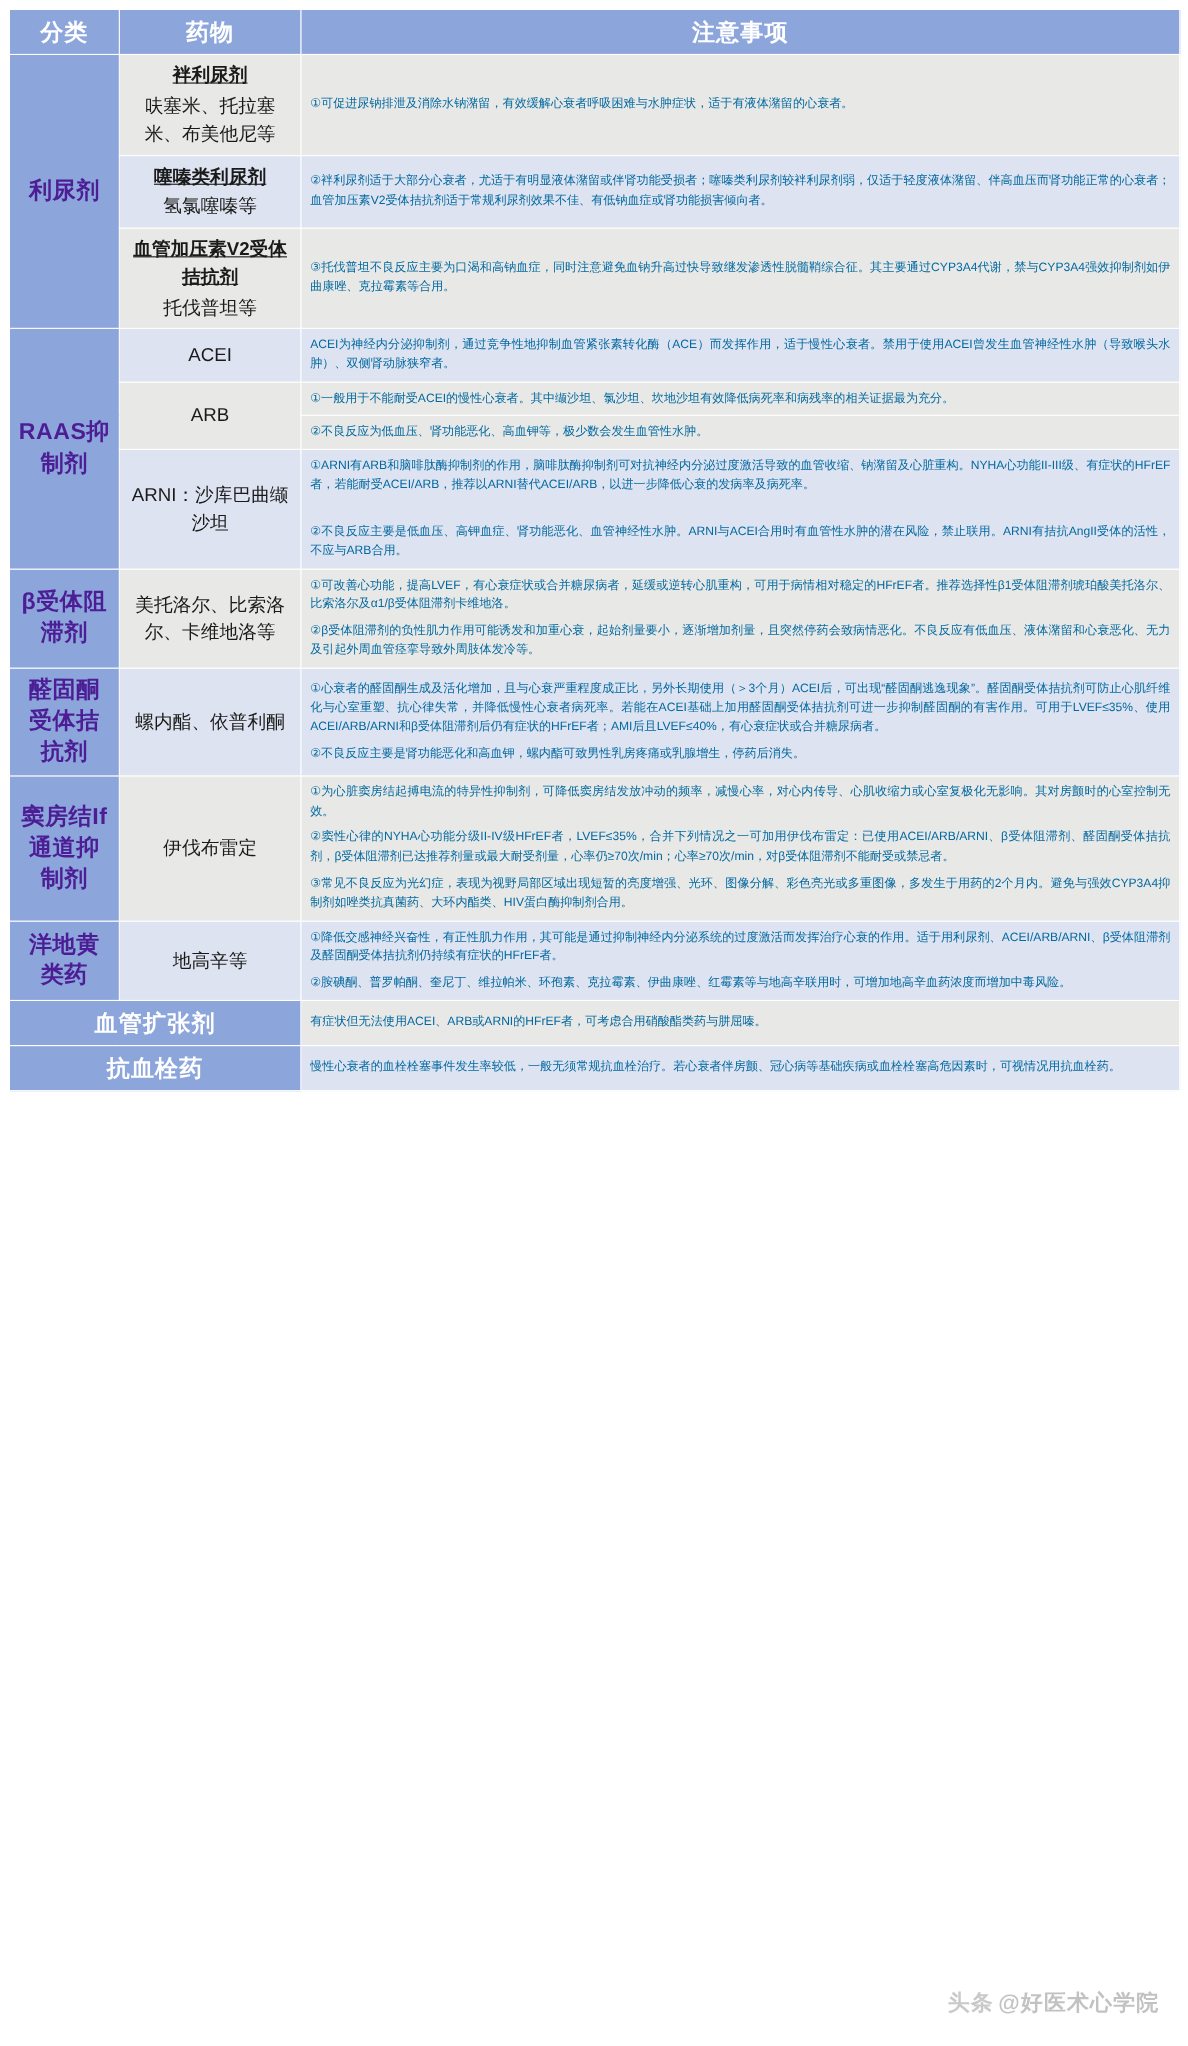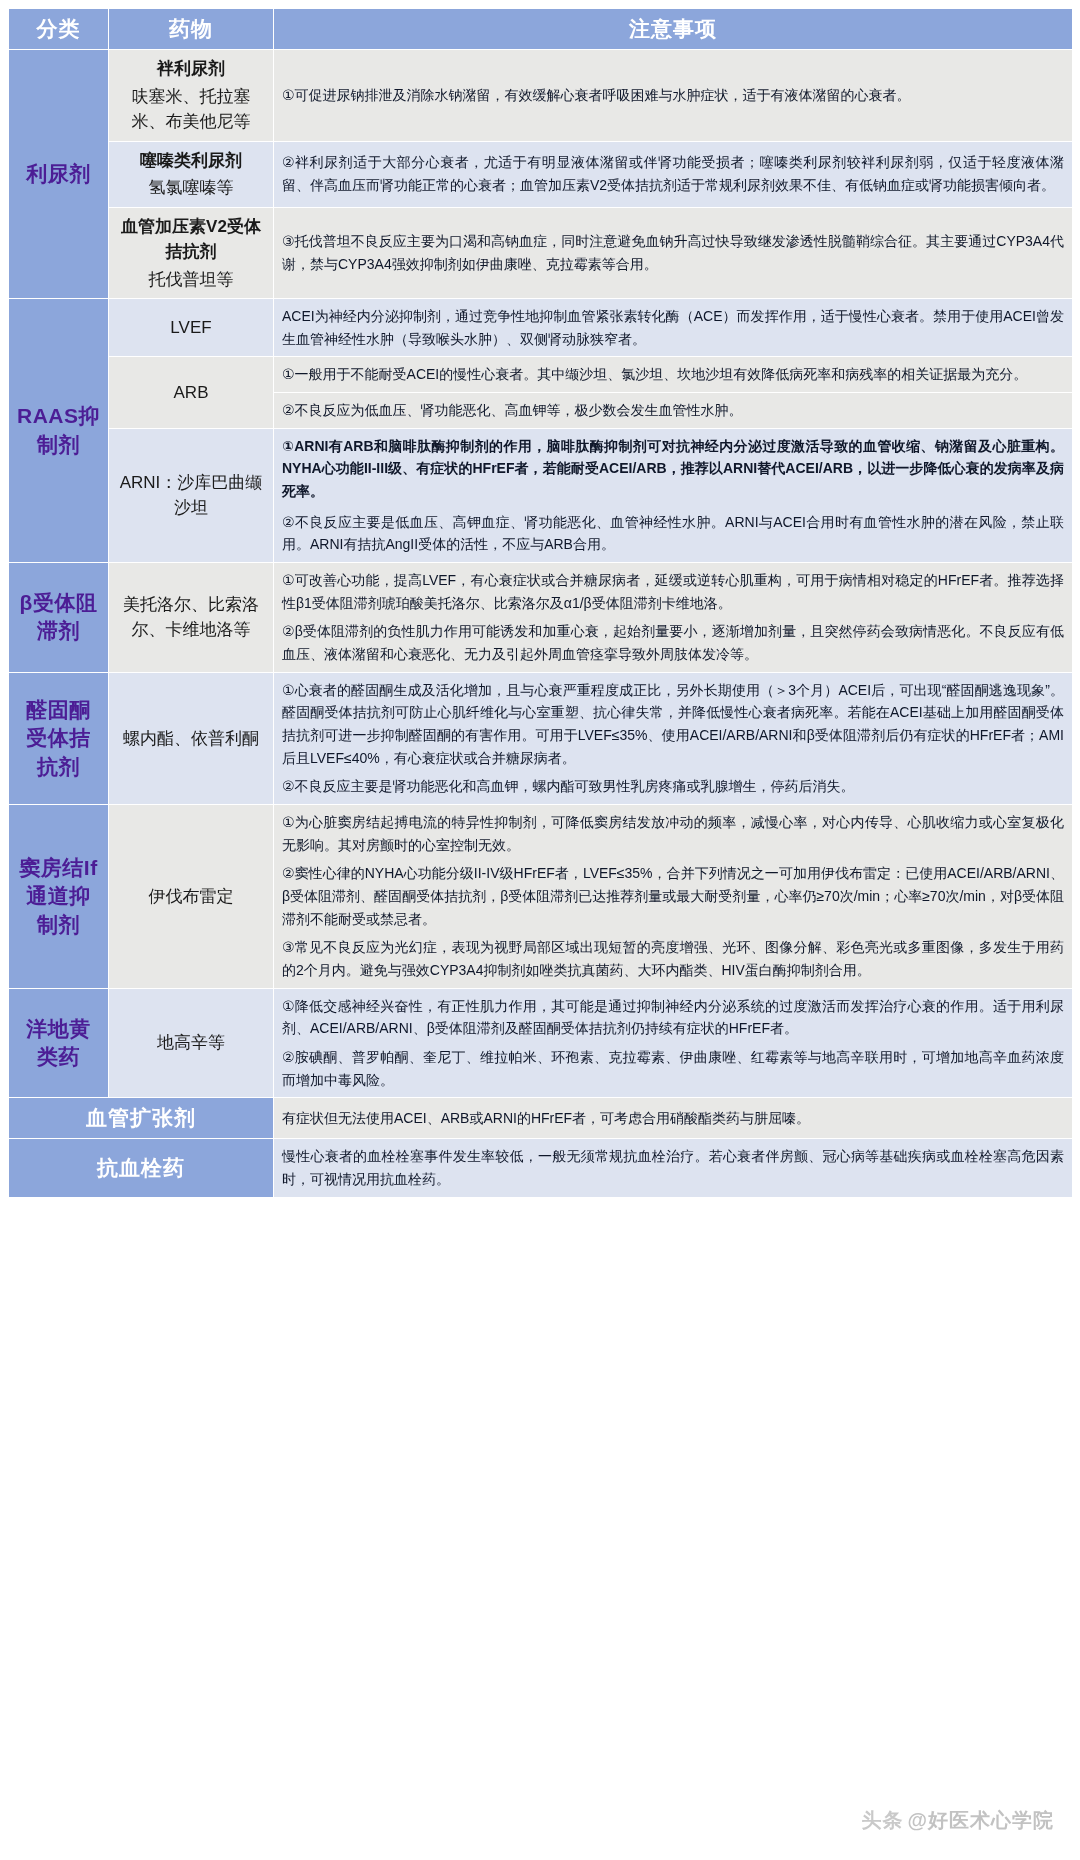--- a/index.html
+++ b/index.html
@@ -66,27 +66,28 @@
   .drug {
     text-align: center;
     font-size: 17px;
     line-height: 1.5;
     color: #1a1a1a;
   }
   .drug .bold {
     font-weight: bold;
     display: block;
     margin-bottom: 2px;
+    text-decoration: underline;
   }
 
   
   .notes {
-    font-size: 14px;
+    font-size: 11px;
     line-height: 1.62;
-    color: #0f172a;
+    color: #0369a1;
     text-align: justify;
     text-justify: inter-ideograph;
     vertical-align: middle;
   }
 
   
   .bg-gray  { background: #E8E8E6; }
   .bg-blue  { background: #DDE3F0; }
 
   
@@ -153,34 +154,34 @@
       <tr>
         <td class="drug bg-gray">
           <span class="bold">血管加压素V2受体拮抗剂</span>
           <span>托伐普坦等</span>
         </td>
         <td class="notes bg-gray">③托伐普坦不良反应主要为口渴和高钠血症，同时注意避免血钠升高过快导致继发渗透性脱髓鞘综合征。其主要通过CYP3A4代谢，禁与CYP3A4强效抑制剂如伊曲康唑、克拉霉素等合用。</td>
       </tr>
 
       <tr>
         <td class="cat" rowspan="4">RAAS抑制剂</td>
-        <td class="drug bg-blue">LVEF</td>
+        <td class="drug bg-blue">ACEI</td>
         <td class="notes bg-blue">ACEI为神经内分泌抑制剂，通过竞争性地抑制血管紧张素转化酶（ACE）而发挥作用，适于慢性心衰者。禁用于使用ACEI曾发生血管神经性水肿（导致喉头水肿）、双侧肾动脉狭窄者。</td>
       </tr>
       <tr>
         <td class="drug bg-gray" rowspan="2">ARB</td>
         <td class="notes bg-gray">①一般用于不能耐受ACEI的慢性心衰者。其中缬沙坦、氯沙坦、坎地沙坦有效降低病死率和病残率的相关证据最为充分。</td>
       </tr>
       <tr>
         <td class="notes bg-gray">②不良反应为低血压、肾功能恶化、高血钾等，极少数会发生血管性水肿。</td>
       </tr>
       <tr>
         <td class="drug bg-blue">ARNI：沙库巴曲缬沙坦</td>
         <td class="notes bg-blue">
-          <div style="margin-bottom:8px;font-weight:bold;">①ARNI有ARB和脑啡肽酶抑制剂的作用，脑啡肽酶抑制剂可对抗神经内分泌过度激活导致的血管收缩、钠潴留及心脏重构。NYHA心功能II-III级、有症状的HFrEF者，若能耐受ACEI/ARB，推荐以ARNI替代ACEI/ARB，以进一步降低心衰的发病率及病死率。</div>
+          <div style="margin-bottom:24px;">①ARNI有ARB和脑啡肽酶抑制剂的作用，脑啡肽酶抑制剂可对抗神经内分泌过度激活导致的血管收缩、钠潴留及心脏重构。NYHA心功能II-III级、有症状的HFrEF者，若能耐受ACEI/ARB，推荐以ARNI替代ACEI/ARB，以进一步降低心衰的发病率及病死率。</div>
           <div>②不良反应主要是低血压、高钾血症、肾功能恶化、血管神经性水肿。ARNI与ACEI合用时有血管性水肿的潜在风险，禁止联用。ARNI有拮抗AngII受体的活性，不应与ARB合用。</div>
         </td>
       </tr>
 
       <tr>
         <td class="cat">β受体阻滞剂</td>
         <td class="drug bg-gray">美托洛尔、比索洛尔、卡维地洛等</td>
         <td class="notes bg-gray">
           <div style="margin-bottom:6px;">①可改善心功能，提高LVEF，有心衰症状或合并糖尿病者，延缓或逆转心肌重构，可用于病情相对稳定的HFrEF者。推荐选择性β1受体阻滞剂琥珀酸美托洛尔、比索洛尔及α1/β受体阻滞剂卡维地洛。</div>
           <div>②β受体阻滞剂的负性肌力作用可能诱发和加重心衰，起始剂量要小，逐渐增加剂量，且突然停药会致病情恶化。不良反应有低血压、液体潴留和心衰恶化、无力及引起外周血管痉挛导致外周肢体发冷等。</div>

